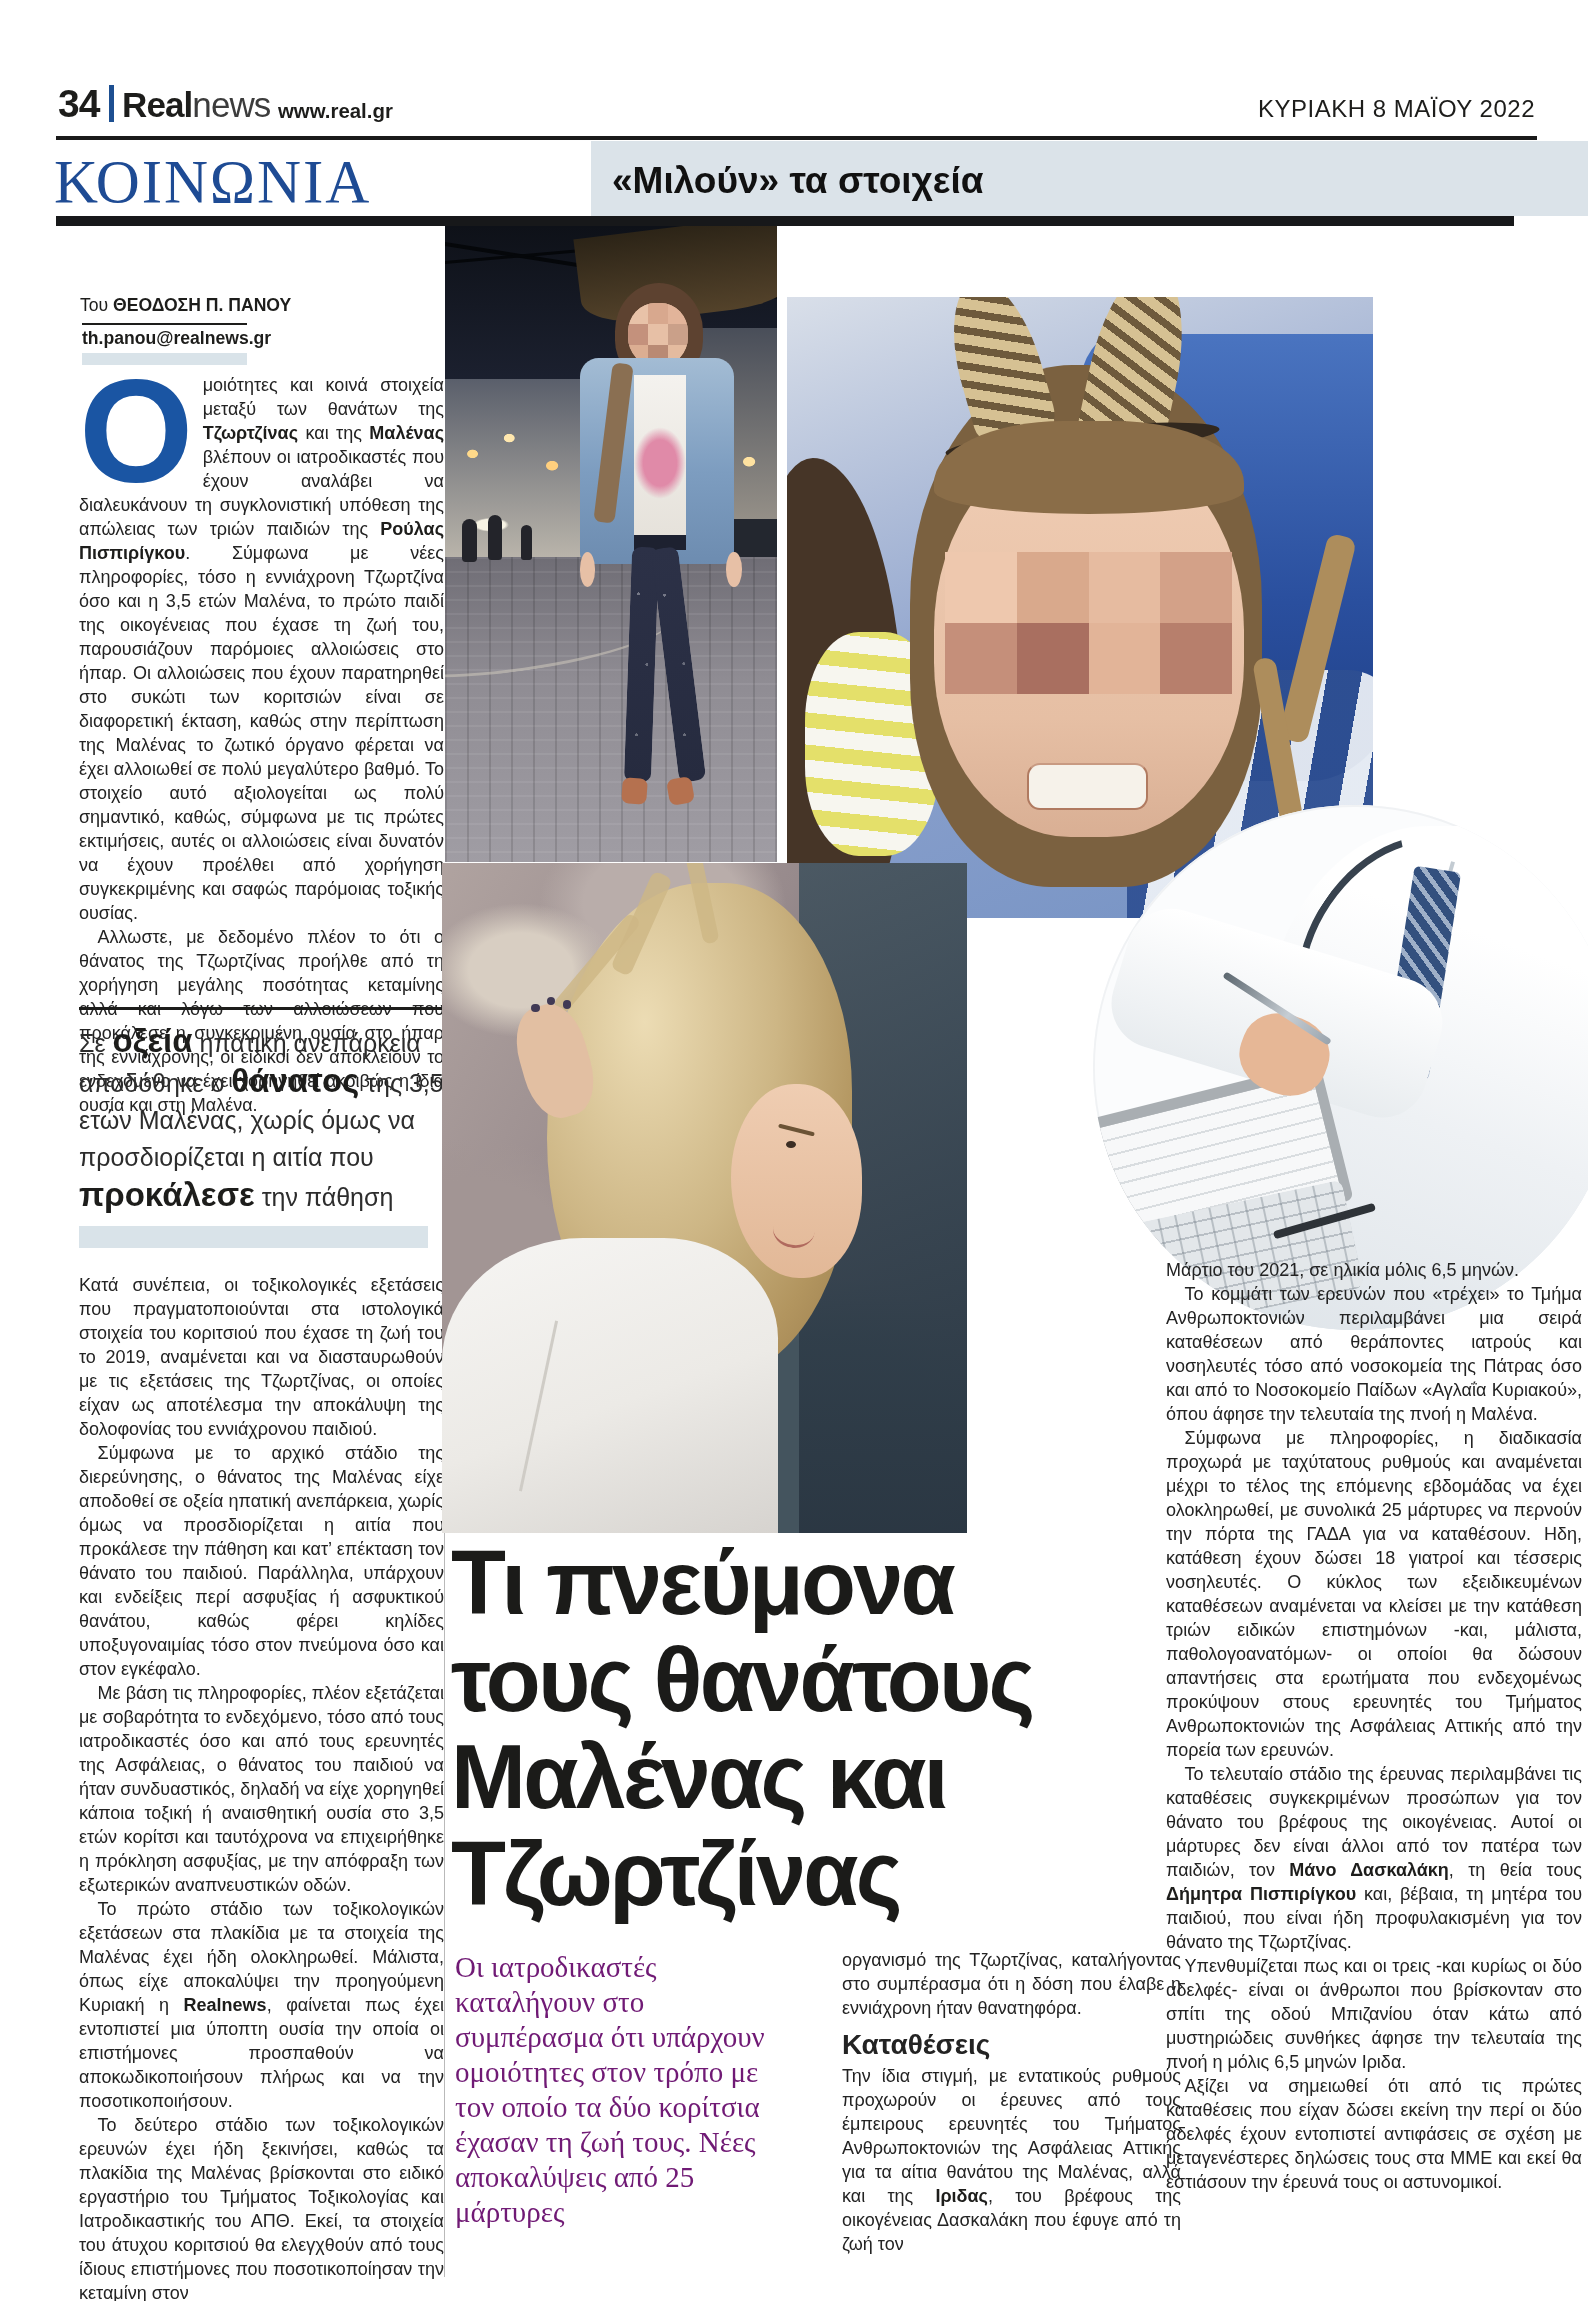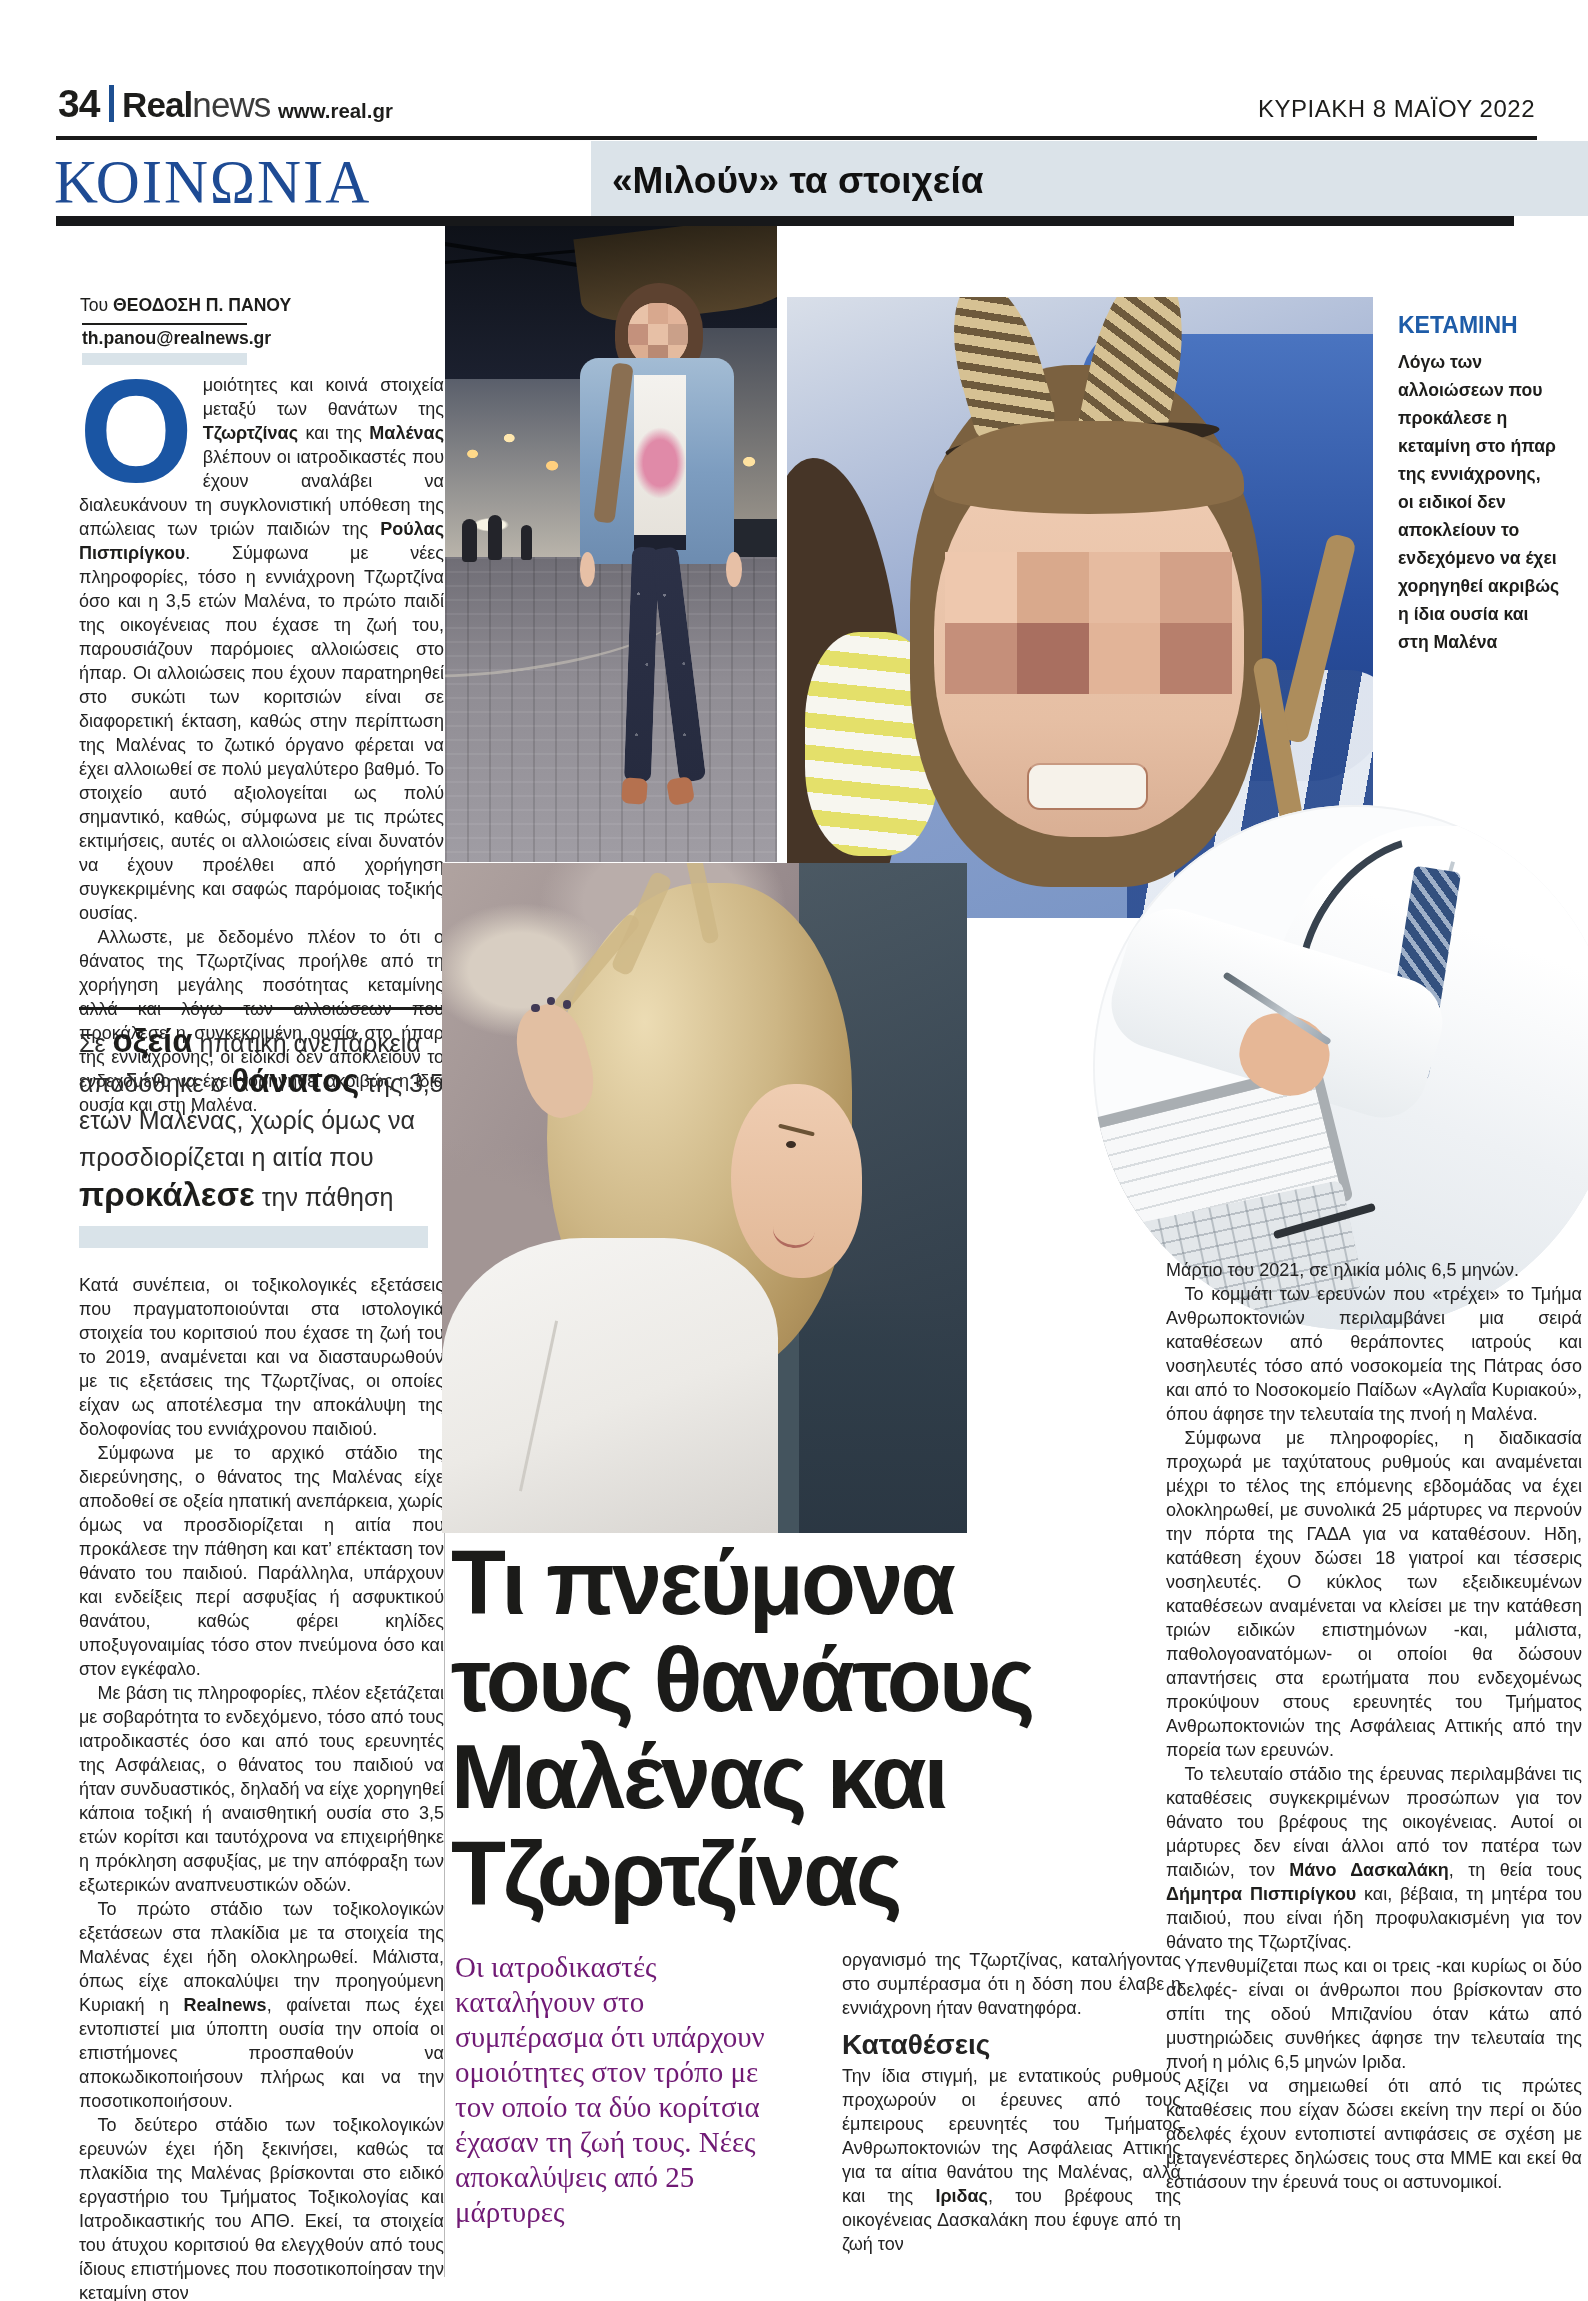--- a/index.html
+++ b/index.html
@@ -198,24 +198,20 @@
   <div class="abs" id="coldivider"></div>
 
   <div class="abs body" id="colL2">
     <p class="noindent">Κατά συνέπεια, οι τοξικολογικές εξετάσεις που πραγματοποιούνται στα ιστολογικά στοιχεία του κοριτσιού που έχασε τη ζωή του το 2019, αναμένεται και να διασταυρωθούν με τις εξετάσεις της Τζωρτζίνας, οι οποίες είχαν ως αποτέλεσμα την αποκάλυψη της δολοφονίας του εννιάχρονου παιδιού.</p>
     <p>Σύμφωνα με το αρχικό στάδιο της διερεύνησης, ο θάνατος της Μαλένας είχε αποδοθεί σε οξεία ηπατική ανεπάρκεια, χωρίς όμως να προσδιορίζεται η αιτία που προκάλεσε την πάθηση και κατ’ επέκταση τον θάνατο του παιδιού. Παράλληλα, υπάρχουν και ενδείξεις περί ασφυξίας ή ασφυκτικού θανάτου, καθώς φέρει κηλίδες υποξυγοναιμίας τόσο στον πνεύμονα όσο και στον εγκέφαλο.</p>
     <p>Με βάση τις πληροφορίες, πλέον εξετάζεται με σοβαρότητα το ενδεχόμενο, τόσο από τους ιατροδικαστές όσο και από τους ερευνητές της Ασφάλειας, ο θάνατος του παιδιού να ήταν συνδυαστικός, δηλαδή να είχε χορηγηθεί κάποια τοξική ή αναισθητική ουσία στο 3,5 ετών κορίτσι και ταυτόχρονα να επιχειρήθηκε η πρόκληση ασφυξίας, με την απόφραξη των εξωτερικών αναπνευστικών οδών.</p>
     <p>Το πρώτο στάδιο των τοξικολογικών εξετάσεων στα πλακίδια με τα στοιχεία της Μαλένας έχει ήδη ολοκληρωθεί. Μάλιστα, όπως είχε αποκαλύψει την προηγούμενη Κυριακή η <b>Realnews</b>, φαίνεται πως έχει εντοπιστεί μια ύποπτη ουσία την οποία οι επιστήμονες προσπαθούν να αποκωδικοποιήσουν πλήρως και να την ποσοτικοποιήσουν.</p>
     <p>Το δεύτερο στάδιο των τοξικολογικών ερευνών έχει ήδη ξεκινήσει, καθώς τα πλακίδια της Μαλένας βρίσκονται στο ειδικό εργαστήριο του Τμήματος Τοξικολογίας και Ιατροδικαστικής του ΑΠΘ. Εκεί, τα στοιχεία του άτυχου κοριτσιού θα ελεγχθούν από τους ίδιους επιστήμονες που ποσοτικοποίησαν την κεταμίνη στον</p>
   </div>
 
-  <div class="abs" id="ketamine">
-    <div class="ktitle">ΚΕΤΑΜΙΝΗ</div>
-    <div class="ktext">Λόγω των αλλοιώσεων που προκάλεσε η κεταμίνη στο ήπαρ της εννιάχρονης, οι ειδικοί δεν αποκλείουν το ενδεχόμενο να έχει χορηγηθεί ακριβώς η ίδια ουσία και στη Μαλένα</div>
-  </div>
 
   <div class="photo" id="photo1">
     <div class="ph p1-sky"></div>
     <div class="ph p1-cable"></div>
     <div class="ph p1-cable2"></div>
     <div class="ph p1-awning"></div>
     <div class="ph p1-bldgL"></div>
     <div class="ph p1-bldgR"></div>
     <div class="ph p1-street"></div>
     <div class="ph p1-curb"></div>

